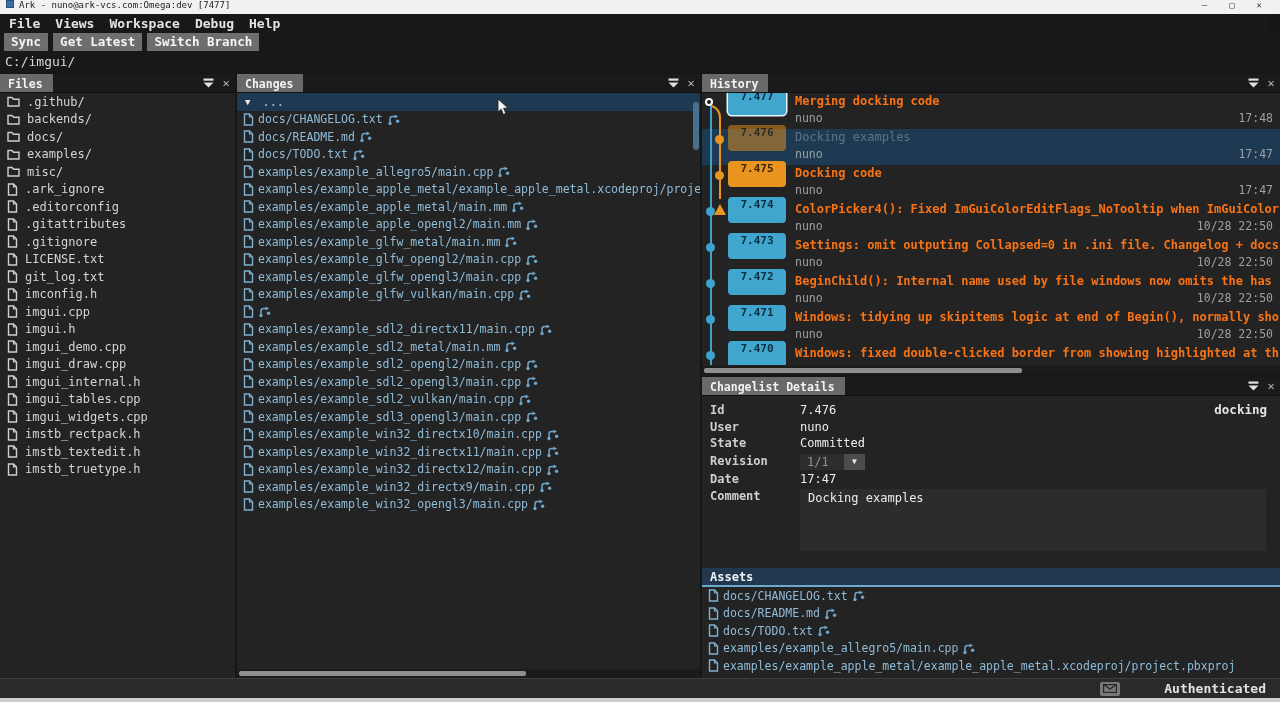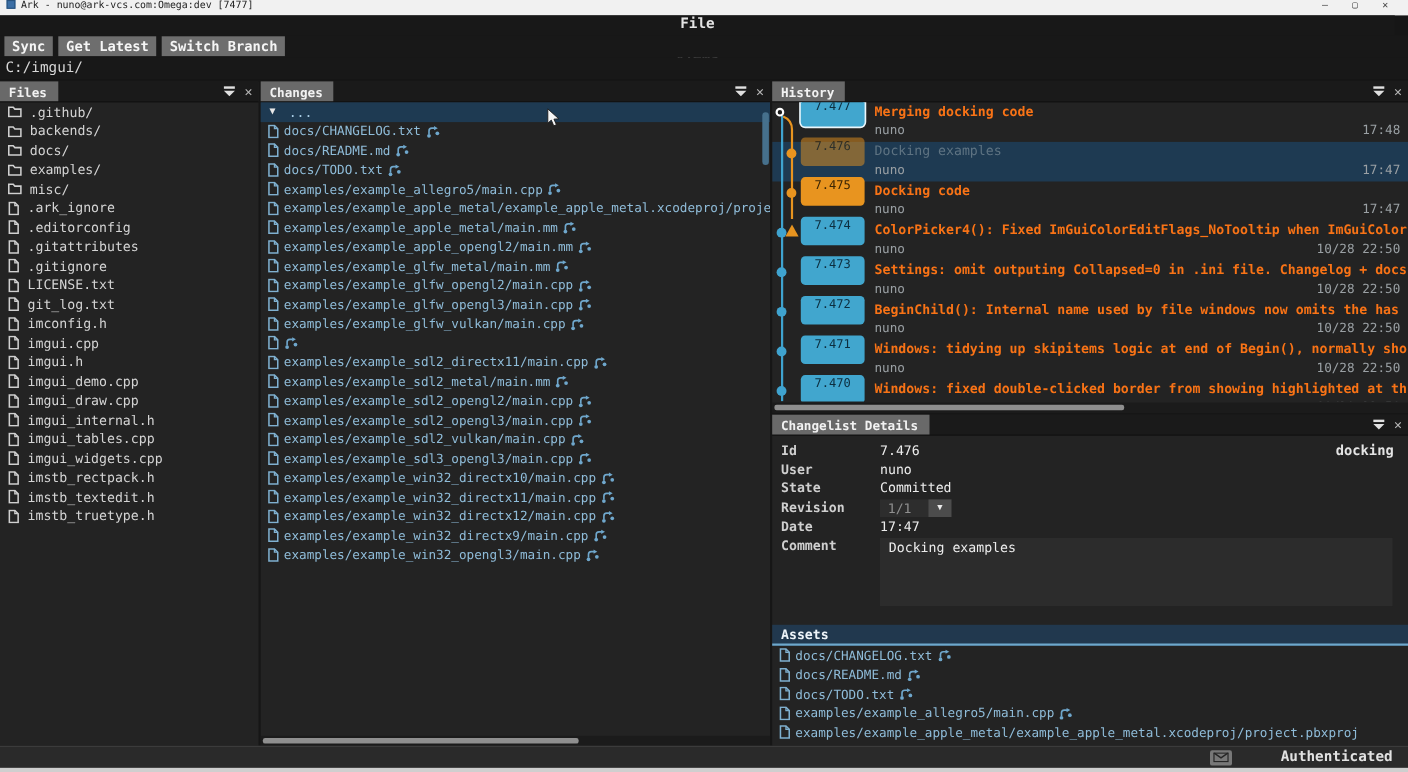--- a/index.html
+++ b/index.html
@@ -9,21 +9,21 @@
 
   
   .titlebar { position:absolute; left:0; top:0; width:1280px; height:14px; background:#f1f1f1;
               display:flex; align-items:flex-start; padding:0 6px; color:#222; font-size:9px; }
   .titleicon { width:8px; height:8px; background:#3b6ea5; border:1px solid #27527e; margin-right:5px; }
   .win-controls { margin-left:auto; display:flex; gap:22px; padding-right:12px; color:#444; font-size:9px; }
   .win-controls span { cursor:default; }
 
   
   .menubar { position:absolute; left:0; top:14px; width:1268px; height:18px; background:#181818;
-             display:flex; align-items:center; gap:15px; padding:0 9px;flex-direction:column; }
+             display:flex; align-items:center; gap:15px; padding:0 9px; }
   .menubar .mitem { color:#e4e4e4; font-size:13px; font-weight:bold; }
   .toolbar { position:absolute; left:0; top:32px; width:1280px; height:20px; background:#181818;
              display:flex; align-items:center; gap:5px; padding:0 4px; }
   .tbtn { background:#6e6e6e; color:#f5f5f5; font-size:12.5px; font-weight:bold;
           font-family:inherit; border:none; padding:1px 7px; height:18px; line-height:16px; }
   .pathbar { position:absolute; left:0; top:52px; width:1280px; height:20px; background:#181818;
              color:#d8d8d8; font-size:13px; padding:2px 5px; }
 
   
   .panel { position:absolute; background:#232323; }
@@ -60,21 +60,21 @@
   .hscroll { position:absolute; left:0; bottom:0; width:100%; height:9px; background:#1b1b1b; }
   .hscroll .thumb { position:absolute; left:2px; top:2px; height:5px; background:#8f8f8f; border-radius:2px; }
 
   
   .hbody { position:relative; height:272px; overflow:hidden; }
   .hgraph { position:absolute; left:0; top:0; z-index:2; pointer-events:none; }
   .hrow { position:relative; height:36px; padding-left:26px; display:grid;
           grid-template-columns:62px 1fr; grid-template-rows:18px 18px; column-gap:5px; }
   .hrow.sel-on { background:#1e3a52; }
   .badge { grid-column:1; grid-row:1; align-self:center; width:58px; height:26px; border-radius:4px;
-           text-align:center; font-size:11px; font-weight:normal; line-height:15px; z-index:3; }
+           text-align:center; font-size:11px; font-weight:bold; line-height:15px; z-index:3; }
   .badge-blue { background:#41a6ce; color:#0d2e3f; }
   .badge-orange { background:#e8941f; color:#3a2504; }
   .node-head .badge { box-shadow:0 0 0 1.5px #eaf6fc; }
   .sel-on .badge { opacity:.5; }
   .htitle { grid-column:2; grid-row:1; color:#f97316; font-size:12px; font-weight:bold;
             white-space:nowrap; overflow:hidden; padding-top:1px; }
   .sel-on .htitle { color:#5e7382; font-weight:normal; }
   .hsub { grid-column:2; grid-row:2; display:flex; justify-content:space-between;
           color:#9aa0a4; font-size:11.5px; padding-right:7px; }
   .node-dot { position:absolute; z-index:3; }

